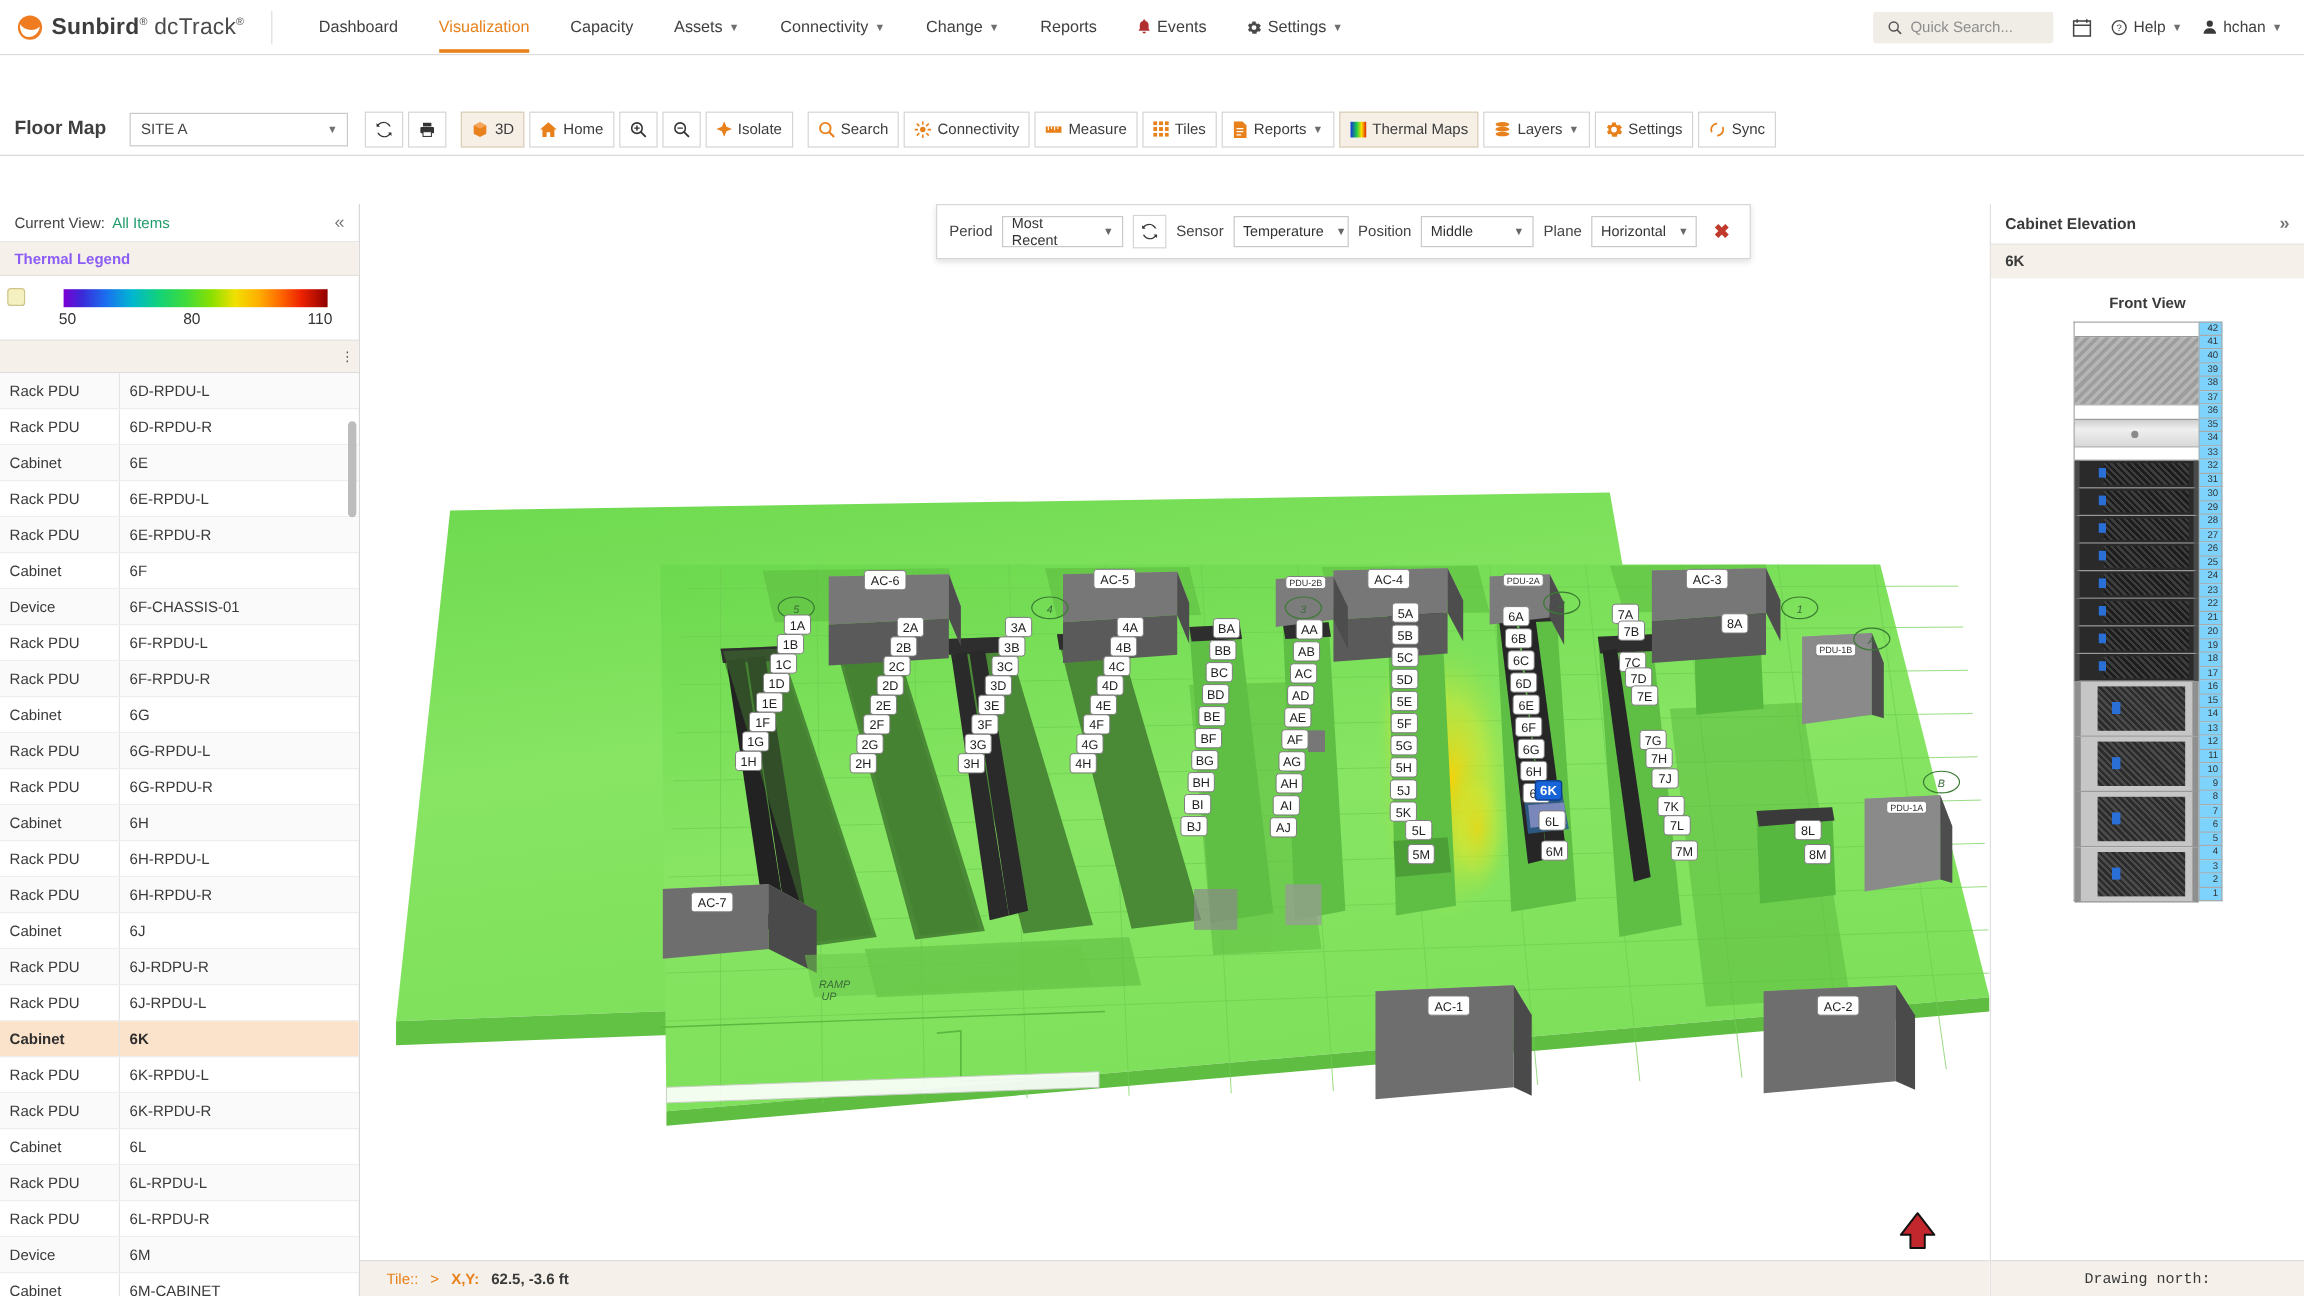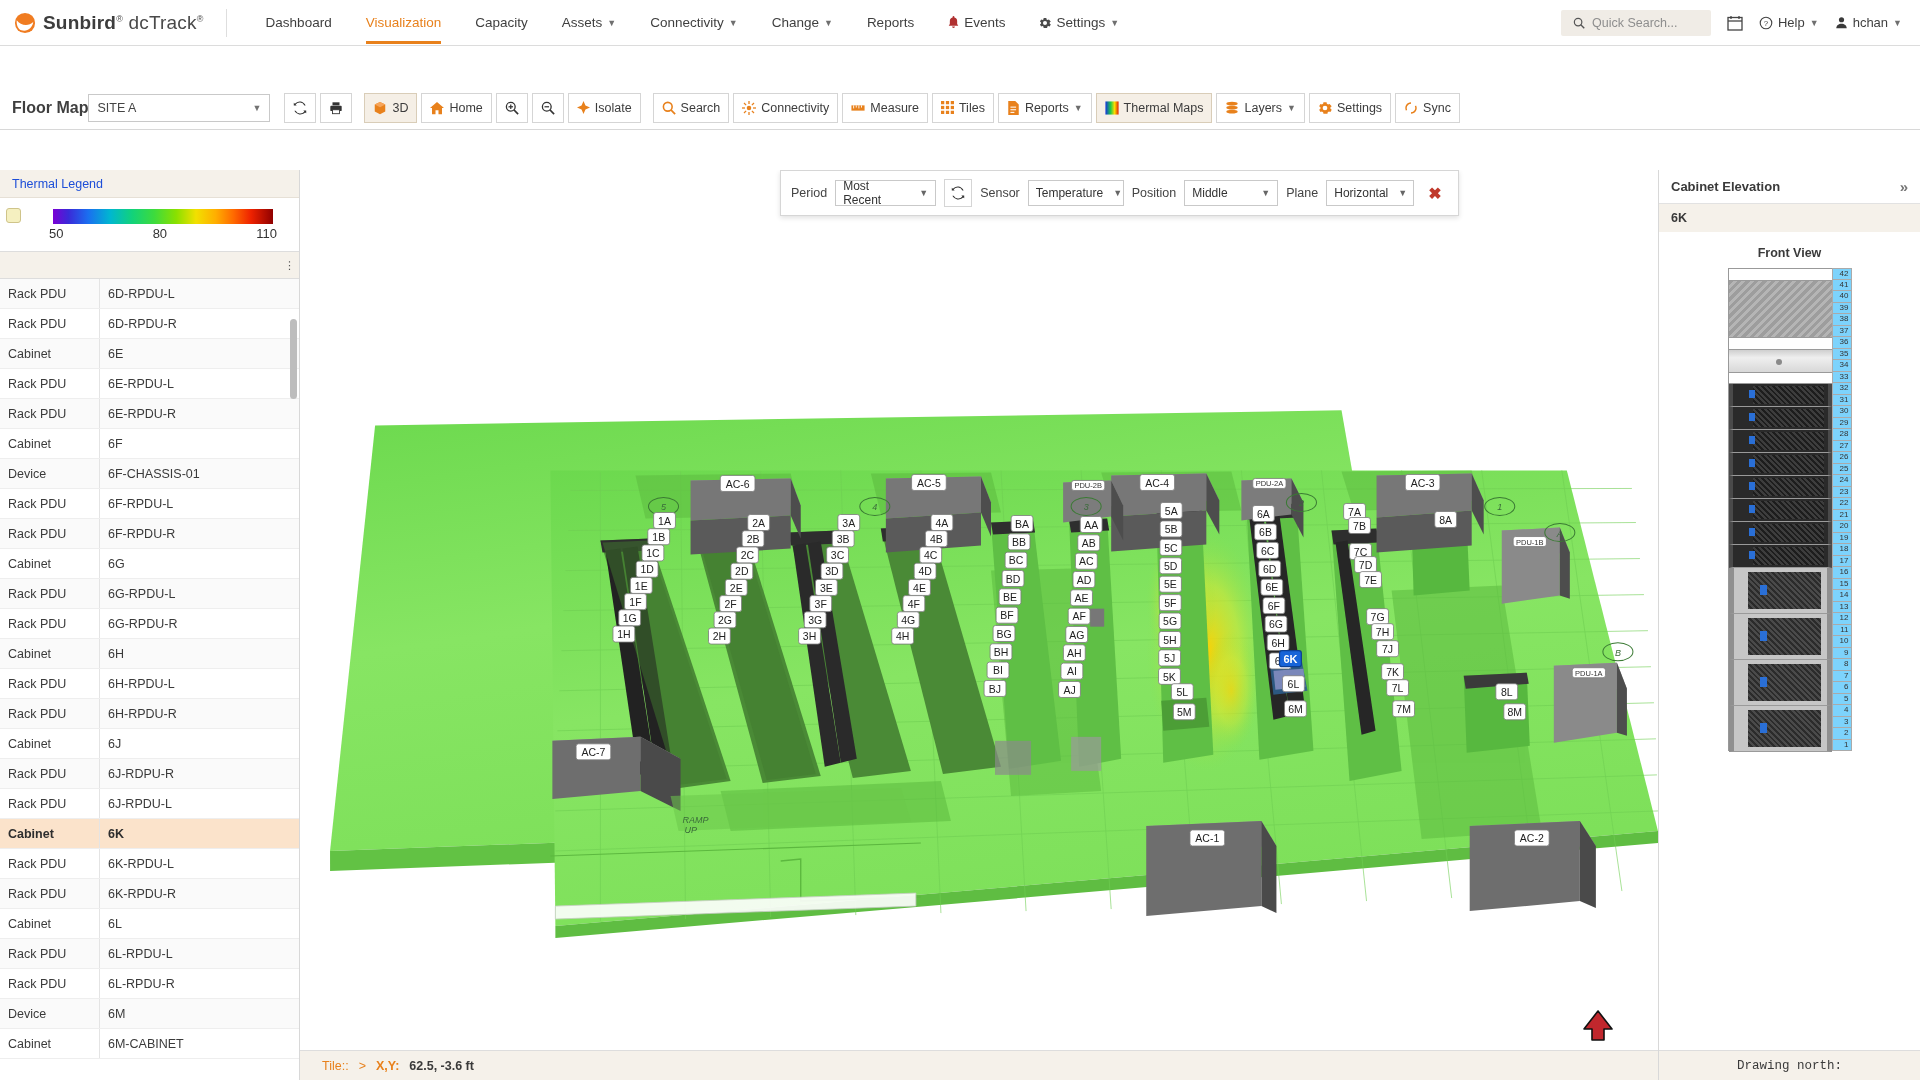--- a/index.html
+++ b/index.html
@@ -38,21 +38,21 @@
     padding: 6px 12px; width: 150px; border-radius: 2px;
   }
   .qsearch span.ph { color: #8e8e8e; font-size: 12.5px; }
   .nav-ic { display: flex; align-items: center; gap: 5px; color: #3f3f3f; font-size: 13px; cursor: pointer; }
 
   
   .toolbar {
     height: 44px; min-height: 44px; display: flex; align-items: center; gap: 0;
     background: #fff; border-bottom: 1px solid #d8d8d8; padding: 0 12px;
   }
-  .fm-title { font-size: 16px; font-weight: bold; color: #3f3f3f; white-space: nowrap; }
+  .fm-title { font-size: 16px; font-weight: bold; color: #3f3f3f; margin-right: 20px; white-space: nowrap; }
   .site-select {
     width: 182px; height: 28px; border: 1px solid #c9c9c9; background: #fff;
     display: flex; align-items: center; justify-content: space-between;
     padding: 0 8px; font-size: 12.5px; color: #444; margin-right: 14px; cursor: pointer;
   }
   .tbtn {
     height: 30px; min-width: 30px; border: 1px solid #d5d5d5; background: #fff;
     display: flex; align-items: center; gap: 5px; padding: 0 8px; margin-right: 4px;
     font-size: 12.5px; color: #3c3c3c; cursor: pointer; white-space: nowrap;
   }
@@ -66,21 +66,21 @@
   
   .left { width: 300px; min-width: 300px; border-right: 1px solid #d8d8d8; display: flex; flex-direction: column; background: #fff; }
   .curview {
     height: 32px; display: flex; align-items: center; padding: 0 12px; gap: 6px;
     border-bottom: 1px solid #e2e2e2; font-size: 12.5px; color: #444;
   }
   .curview .val { color: #1f9b6a; }
   .collapse { margin-left: auto; color: #777; font-size: 15px; cursor: pointer; }
   .legend-hd {
     height: 28px; background: #f5f1ea; display: flex; align-items: center;
-    padding: 0 12px; font-size: 12.5px; font-weight: normal; color: #1d4ed8;
+    padding: 0 12px; font-size: 12.5px; font-weight: bold; color: #8b5cf6;
     border-bottom: 1px solid #e6e0d6;
   }
   .legend-body { padding: 8px 10px 10px 6px; border-bottom: 1px solid #ddd; }
   .legend-row { display: flex; align-items: flex-start; gap: 10px; }
   .legend-dot {
     width: 15px; height: 15px; border-radius: 3px; background: #f5f0c0;
     border: 1px solid #cfc48a; margin-top: 2px;
   }
   .legend-scale { flex: 1; padding-right: 8px; }
   .legend-bar {
@@ -465,20 +465,25 @@
             <path d="M8 1.5A6.5 6.5 0 002.2 11l1.4-1A4.9 4.9 0 018 3.1zM8 14.5A6.5 6.5 0 0013.8 5l-1.4 1A4.9 4.9 0 018 12.9z" fill="#e8811c"></path>
           </svg>
       </span>
       <span>Sync</span>
     </div>
   </div>
 
   <div class="body">
 
     <div class="left">
+      <div class="curview">
+        <span>Current View:</span>
+        <span class="val">All Items</span>
+        <span class="collapse">«</span>
+      </div>
 
       <div class="legend-hd">Thermal Legend</div>
       <div class="legend-body">
         <div class="legend-row">
           <div class="legend-dot"></div>
           <div class="legend-scale">
             <div class="legend-bar"></div>
             <div class="legend-ticks">
               <span>50</span>
               <span>80</span>

